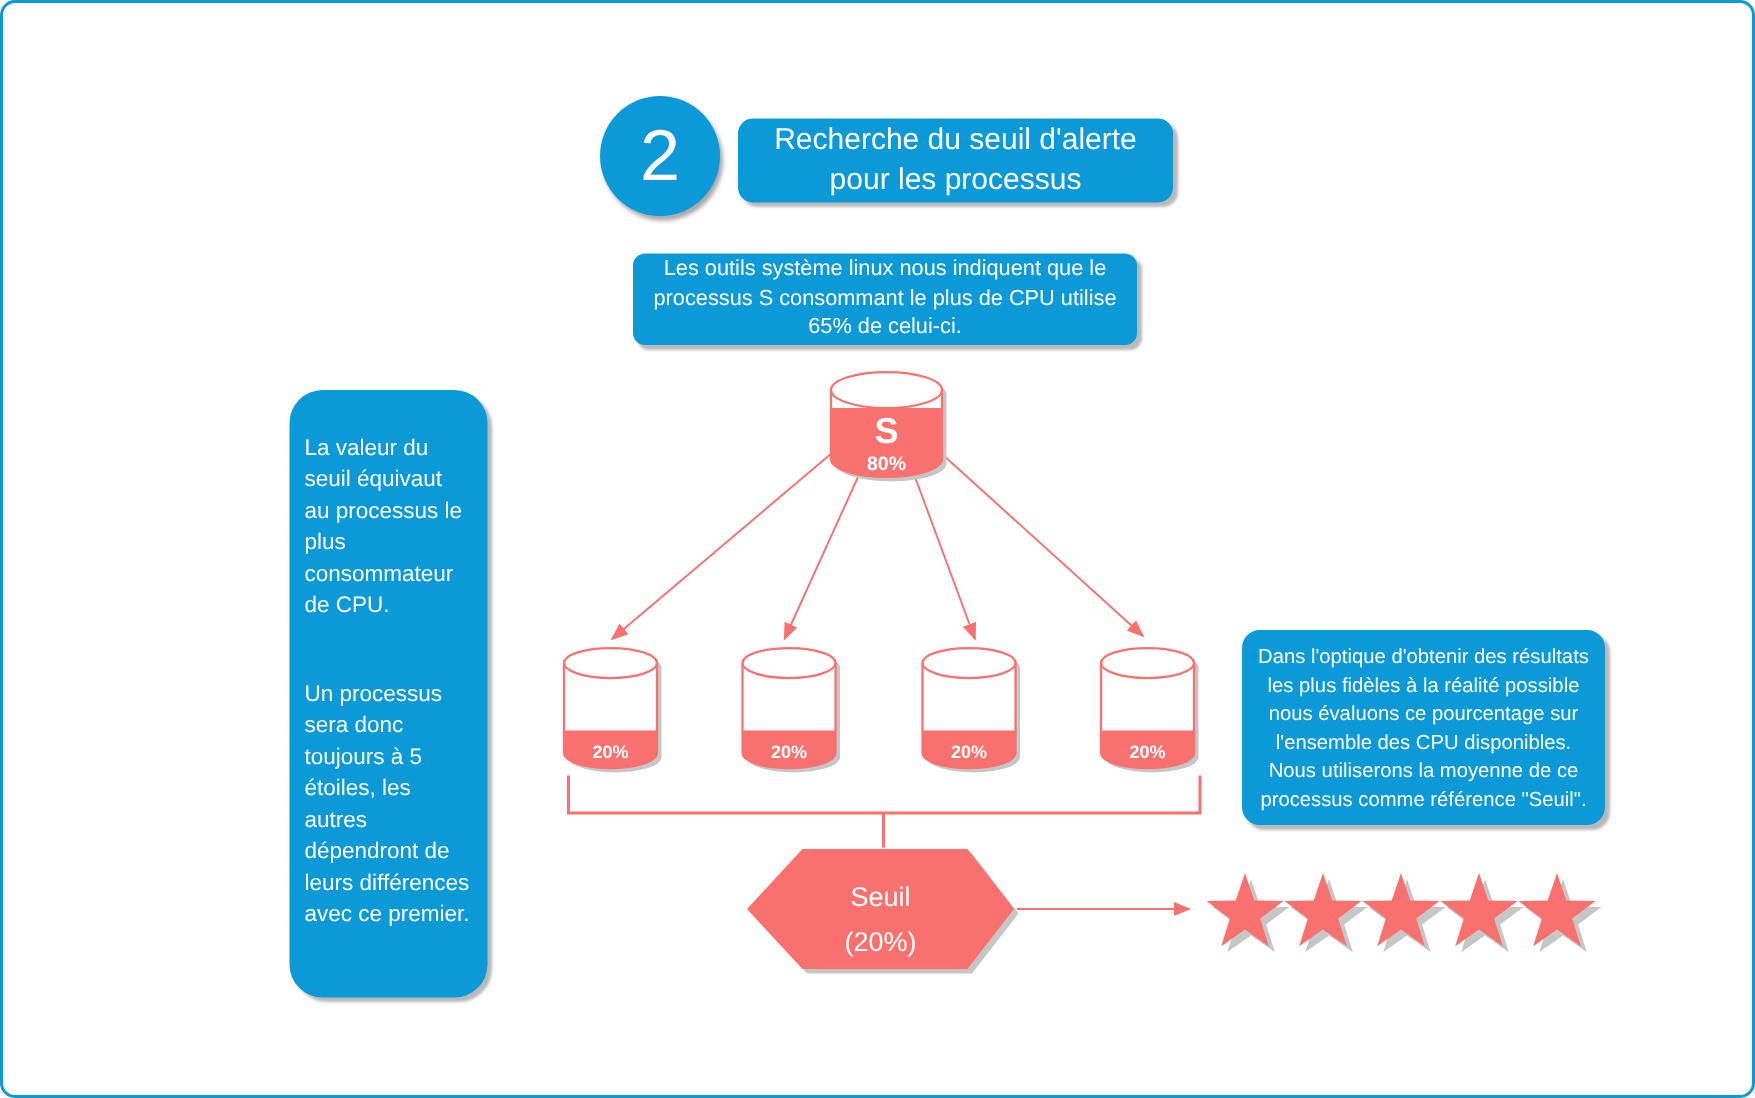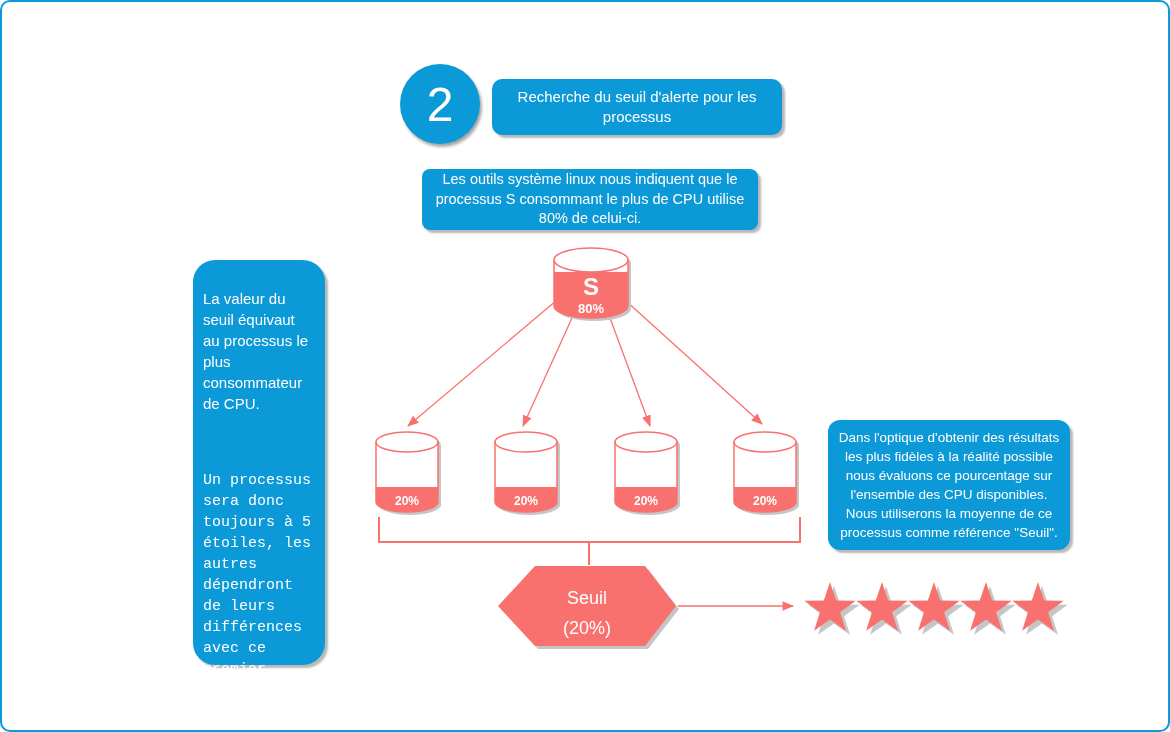--- a/index.html
+++ b/index.html
@@ -27,39 +27,39 @@
     left:398px;top:62px;width:80px;height:80px;
     border-radius:50%;
     display:flex;align-items:center;justify-content:center;
     font-size:48px;
     box-shadow:2px 3px 3px rgba(0,0,0,0.35);
   }
   .title-box{
     left:490px;top:77px;width:290px;height:56px;
     border-radius:10px;
     display:flex;align-items:center;justify-content:center;
-    text-align:center;font-size:15px;line-height:1.35;
+    text-align:center;font-size:20px;line-height:1.35;
     padding:0 10px;box-sizing:border-box;
   }
   .intro-box{
     left:420px;top:167px;width:336px;height:61px;
     border-radius:8px;
     display:flex;align-items:center;justify-content:center;
     text-align:center;font-size:14.5px;line-height:1.35;
     padding:0 8px;box-sizing:border-box;
   }
   .left-note{
     left:191px;top:258px;width:132px;height:405px;
     border-radius:22px;
     box-sizing:border-box;
     padding:28px 10px 10px 10px;
     font-size:15px;line-height:21px;
   }
   .left-note .para-bold{font-weight:normal;margin:0;}
-  .left-note .para{margin:56px 0 0 0;font-family:Liberation Mono, monospace;}
+  .left-note .para{margin:38px 0 0 0;}
   .right-note{
     left:826px;top:418px;width:242px;height:130px;
     border-radius:12px;
     display:flex;align-items:center;justify-content:center;
     text-align:center;font-size:13.5px;line-height:19px;
     padding:4px 8px;box-sizing:border-box;
   }
   svg.diagram{position:absolute;left:0;top:0;}
   .red-fill{fill:var(--red);}
   .white-fill{fill:#fff;}
@@ -77,21 +77,21 @@
 
   <div class="bluebox step-circle">
     <span>2</span>
   </div>
 
   <div class="bluebox title-box">
     <span>Recherche du seuil d'alerte pour les processus</span>
   </div>
 
   <div class="bluebox intro-box">
-    <span>Les outils système linux nous indiquent que le processus S consommant le plus de CPU utilise 80% de celui-ci.</span>
+    <span>Les outils système linux nous indiquent que le processus S consommant le plus de CPU utilise 65% de celui-ci.</span>
   </div>
 
   <div class="bluebox left-note">
     <p class="para-bold">La valeur du seuil équivaut au processus le plus consommateur de CPU.</p>
     <p class="para">Un processus sera donc toujours à 5 étoiles, les autres dépendront de leurs différences avec ce premier.</p>
   </div>
 
   <div class="bluebox right-note">
     <span>Dans l'optique d'obtenir des résultats les plus fidèles à la réalité possible nous évaluons ce pourcentage sur l'ensemble des CPU disponibles. Nous utiliserons la moyenne de ce processus comme référence "Seuil".</span>
   </div>

